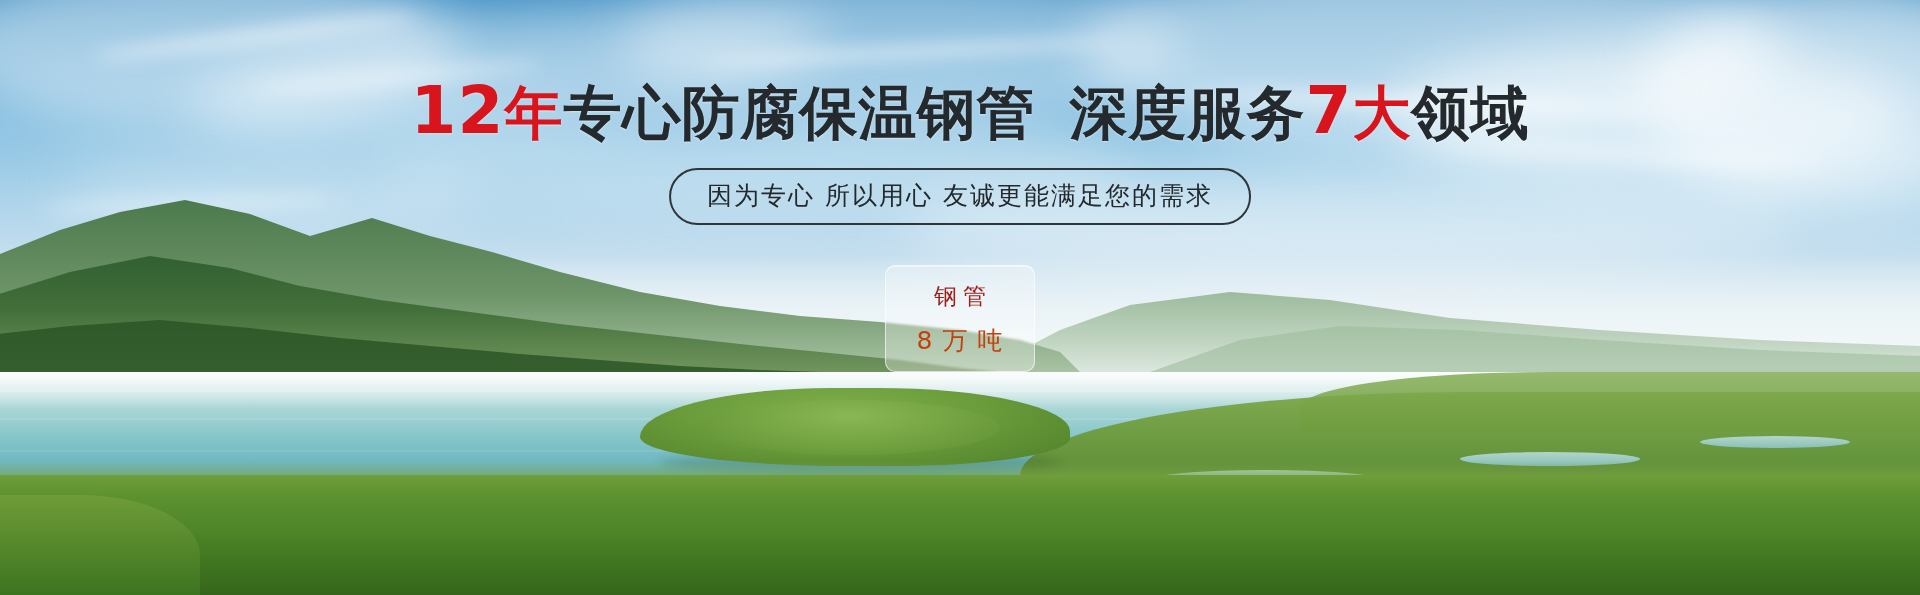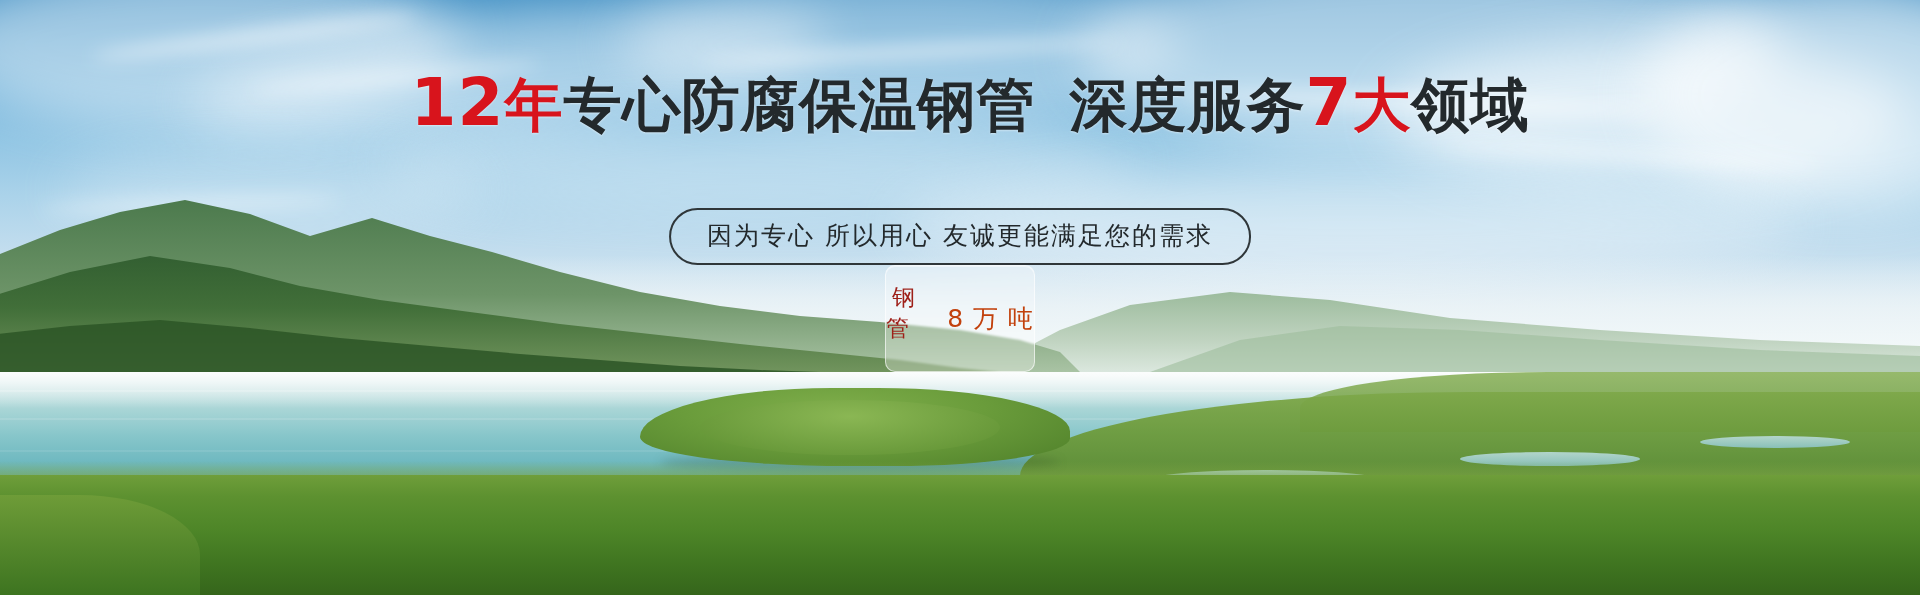--- a/index.html
+++ b/index.html
@@ -119,21 +119,21 @@
   }
   .p1{left:1150px;top:470px;width:230px;height:20px;}
   .p2{left:1460px;top:452px;width:180px;height:14px;}
   .p3{left:1700px;top:436px;width:150px;height:12px;}
   .p4{left:1060px;top:500px;width:130px;height:14px;}
 
   
   .content{position:absolute;inset:0;}
 
   .headline{
-    position:absolute;left:0;right:0;top:70px;
+    position:absolute;left:0;right:0;top:78px;
     text-align:center;
     font-size:58px;
     font-weight:bold;
     letter-spacing:1px;
     line-height:1;
     white-space:nowrap;
     color:#23292c;
     text-shadow:0 1px 2px rgba(255,255,255,.45);
     margin-left:20px;
   }
@@ -145,38 +145,37 @@
     position:absolute;left:50%;top:168px;
     transform:translateX(-50%);
     border:2px solid #2f3639;
     border-radius:30px;
     padding:9px 36px 11px;
     font-size:25px;
     letter-spacing:2px;
     color:#23292c;
     white-space:nowrap;
     background:transparent;
-    margin-top:40px;
   }
 
   
   .cards{
     position:absolute;left:50%;top:265px;
     transform:translateX(-50%);
     display:flex;
     gap:10px;
   }
   .card{
     width:148px;
     height:105px;
     background:rgba(255,255,255,.30);
     border:1px solid rgba(255,255,255,.62);
     border-radius:10px;
     display:flex;
-    flex-direction:row;
+    flex-direction:column;
     align-items:center;
     justify-content:center;
     backdrop-filter:blur(1px);
     box-shadow:inset 0 1px 0 rgba(255,255,255,.45);
   }
   .card .label{
     font-size:23px;
     letter-spacing:6px;
     text-indent:6px;
     color:#9e1f18;

